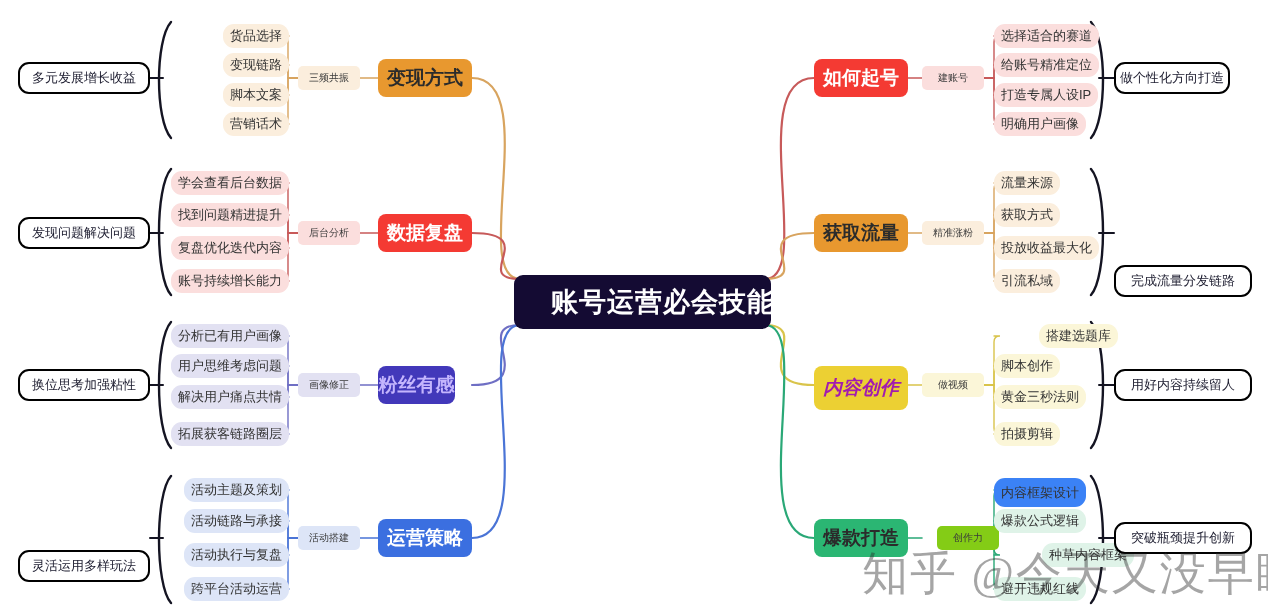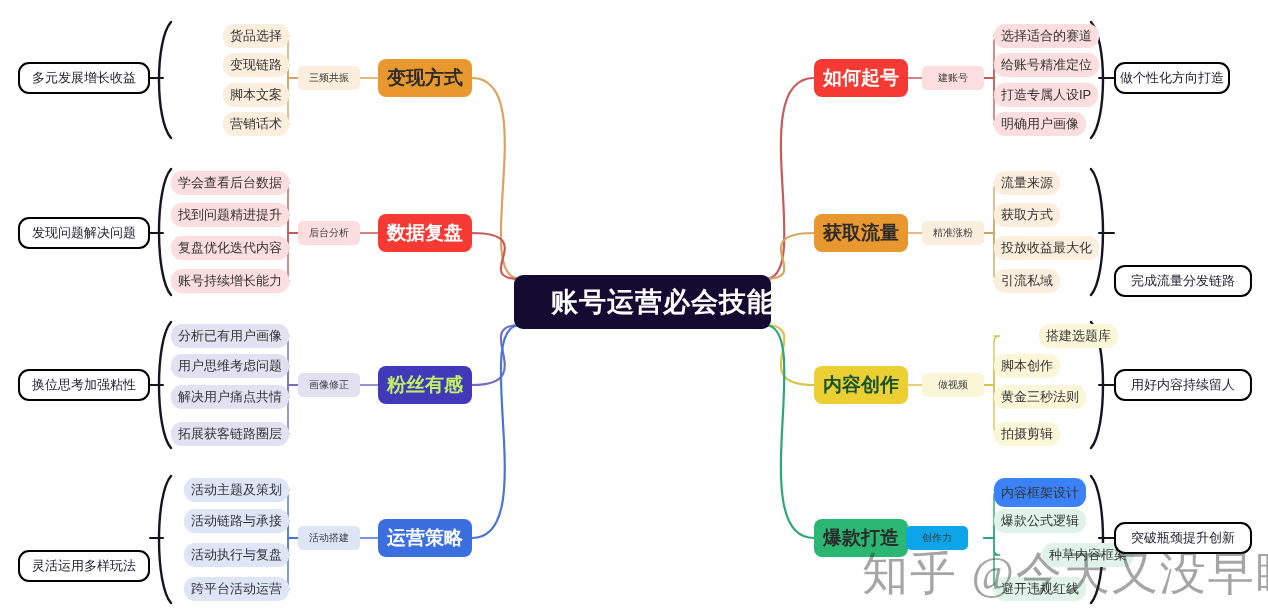--- a/index.html
+++ b/index.html
@@ -146,21 +146,21 @@
       <div class="node leaf" style="top: 83px; height: 24px; background: rgb(251, 238, 221); left: 223px;">脚本文案</div>
       <div class="node leaf" style="top: 112px; height: 24px; background: rgb(251, 238, 221); left: 223px;">营销话术</div>
       <div class="node outline" style="left: 18px; top: 62px; width: 132px; height: 32px;">多元发展增长收益</div>
       <div class="node main white-text" style="left: 378px; top: 214px; width: 94px; height: 38px; background: rgb(244, 58, 51); color: rgb(255, 255, 255);">数据复盘</div>
       <div class="node chip" style="left: 298px; top: 221px; width: 62px; height: 24px; background: rgb(251, 222, 221);">后台分析</div>
       <div class="node leaf" style="top: 171px; height: 24px; background: rgb(251, 222, 221); left: 171px;">学会查看后台数据</div>
       <div class="node leaf" style="top: 203px; height: 24px; background: rgb(251, 222, 221); left: 171px;">找到问题精进提升</div>
       <div class="node leaf" style="top: 236px; height: 24px; background: rgb(251, 222, 221); left: 171px;">复盘优化迭代内容</div>
       <div class="node leaf" style="top: 269px; height: 24px; background: rgb(251, 222, 221); left: 171px;">账号持续增长能力</div>
       <div class="node outline" style="left: 18px; top: 217px; width: 132px; height: 32px;">发现问题解决问题</div>
-      <div class="node main white-text" style="left: 378px; top: 366px; width: 94px; height: 38px; background: rgb(66, 56, 186); color: #bef264;">粉丝有感</div>
+      <div class="node main white-text" style="left: 378px; top: 366px; width: 77px; height: 38px; background: rgb(66, 56, 186); color: #c4b5fd;">粉丝有感</div>
       <div class="node chip" style="left: 298px; top: 373px; width: 62px; height: 24px; background: rgb(226, 225, 242);">画像修正</div>
       <div class="node leaf" style="top: 324px; height: 24px; background: rgb(226, 225, 242); left: 171px;">分析已有用户画像</div>
       <div class="node leaf" style="top: 354px; height: 24px; background: rgb(226, 225, 242); left: 171px;">用户思维考虑问题</div>
       <div class="node leaf" style="top: 385px; height: 24px; background: rgb(226, 225, 242); left: 171px;">解决用户痛点共情</div>
       <div class="node leaf" style="top: 422px; height: 24px; background: rgb(226, 225, 242); left: 171px;">拓展获客链路圈层</div>
       <div class="node outline" style="left: 18px; top: 369px; width: 132px; height: 32px;">换位思考加强粘性</div>
       <div class="node main white-text" style="left: 378px; top: 519px; width: 94px; height: 38px; background: rgb(59, 111, 224); color: rgb(255, 255, 255);">运营策略</div>
       <div class="node chip" style="left: 298px; top: 526px; width: 62px; height: 24px; background: rgb(221, 229, 247);">活动搭建</div>
       <div class="node leaf" style="top: 478px; height: 24px; background: rgb(221, 229, 247); left: 184px;">活动主题及策划</div>
       <div class="node leaf" style="top: 509px; height: 24px; background: rgb(221, 229, 247); left: 184px;">活动链路与承接</div>
@@ -174,29 +174,29 @@
       <div class="node leaf" style="left: 994px; top: 83px; height: 24px; background: rgb(251, 222, 221);">打造专属人设IP</div>
       <div class="node leaf" style="left: 994px; top: 112px; height: 24px; background: rgb(251, 222, 221);">明确用户画像</div>
       <div class="node outline" style="left: 1114px; top: 62px; width: 116px; height: 32px;">做个性化方向打造</div>
       <div class="node main" style="left: 814px; top: 214px; width: 94px; height: 38px; background: rgb(232, 152, 47); color: rgb(43, 43, 43);">获取流量</div>
       <div class="node chip" style="left: 922px; top: 221px; width: 62px; height: 24px; background: rgb(251, 238, 221);">精准涨粉</div>
       <div class="node leaf" style="left: 994px; top: 171px; height: 24px; background: rgb(251, 238, 221);">流量来源</div>
       <div class="node leaf" style="left: 994px; top: 203px; height: 24px; background: rgb(251, 238, 221);">获取方式</div>
       <div class="node leaf" style="left: 994px; top: 236px; height: 24px; background: rgb(251, 238, 221);">投放收益最大化</div>
       <div class="node leaf" style="left: 994px; top: 269px; height: 24px; background: rgb(251, 238, 221);">引流私域</div>
       <div class="node outline" style="left: 1114px; top: 217px; width: 138px; height: 32px; margin-top: 48px;">完成流量分发链路</div>
-      <div class="node main" style="left: 814px; top: 366px; width: 94px; height: 38px; background: rgb(236, 208, 51); color: #14532d;">内容创作</div>
+      <div class="node main" style="left: 814px; top: 366px; width: 94px; height: 44px; background: rgb(236, 208, 51); color: #a21caf; font-style: italic;">内容创作</div>
       <div class="node chip" style="left: 922px; top: 373px; width: 62px; height: 24px; background: rgb(251, 246, 216);">做视频</div>
       <div class="node leaf" style="left: 994px; top: 324px; height: 24px; background: rgb(251, 246, 216); margin-left: 45px;">搭建选题库</div>
       <div class="node leaf" style="left: 994px; top: 354px; height: 24px; background: rgb(251, 246, 216);">脚本创作</div>
       <div class="node leaf" style="left: 994px; top: 385px; height: 24px; background: rgb(251, 246, 216);">黄金三秒法则</div>
       <div class="node leaf" style="left: 994px; top: 422px; height: 24px; background: rgb(251, 246, 216);">拍摄剪辑</div>
       <div class="node outline" style="left: 1114px; top: 369px; width: 138px; height: 32px;">用好内容持续留人</div>
       <div class="node main" style="left: 814px; top: 519px; width: 94px; height: 38px; background: rgb(43, 182, 115); color: rgb(43, 43, 43);">爆款打造</div>
-      <div class="node chip" style="left: 906px; top: 526px; width: 62px; height: 24px; background: #0ea5e9;">创作力</div>
+      <div class="node chip" style="left: 937px; top: 526px; width: 62px; height: 24px; background: #84cc16;">创作力</div>
       <div class="node leaf" style="left: 994px; top: 478px; height: 29px; background: #3b82f6;">内容框架设计</div>
       <div class="node leaf" style="left: 994px; top: 509px; height: 24px; background: rgb(223, 243, 232);">爆款公式逻辑</div>
       <div class="node leaf" style="left: 994px; top: 543px; height: 24px; background: rgb(223, 243, 232); margin-left: 48px;">种草内容框架</div>
       <div class="node leaf" style="left: 994px; top: 577px; height: 24px; background: rgb(223, 243, 232);">避开违规红线</div>
       <div class="node outline" style="left: 1114px; top: 522px; width: 138px; height: 32px;">突破瓶颈提升创新</div>
     </div>
   <div class="watermark">知乎 @今天又没早睡</div>
 </div>
 
 </body></html>

